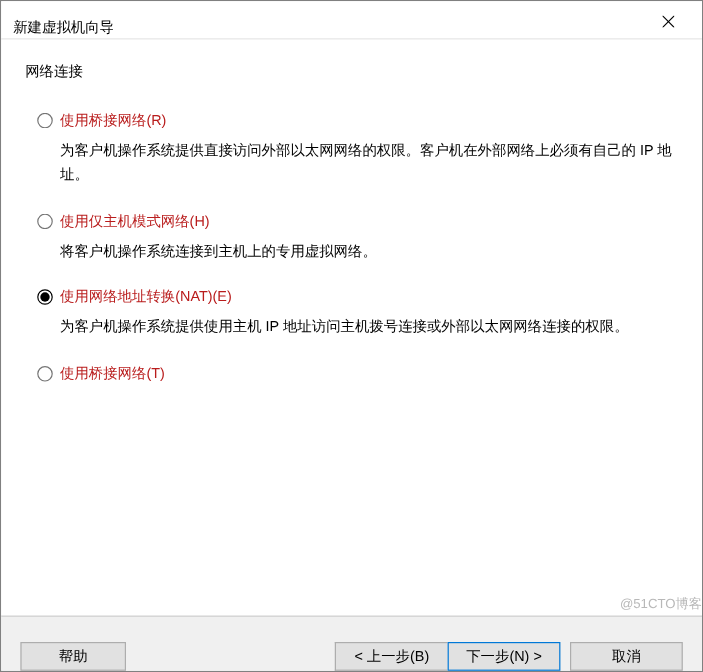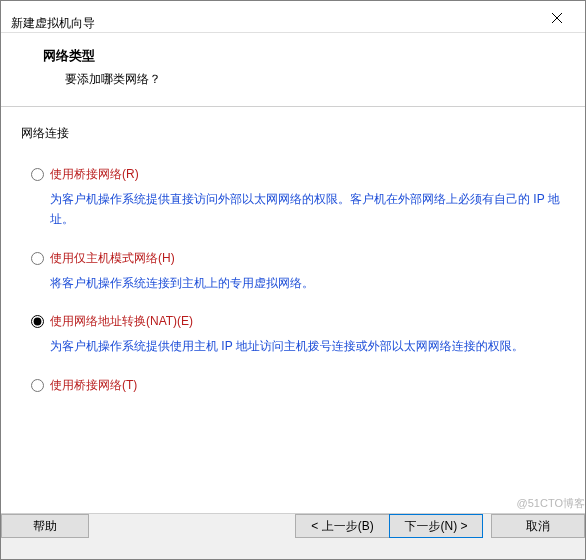--- a/index.html
+++ b/index.html
@@ -93,31 +93,31 @@
       cursor: pointer;
       accent-color: #000;
     }
     .radio-label {
       font-size: 12px;
       color: #b91c1c;
       cursor: pointer;
     }
     .radio-desc {
       font-size: 12px;
-      color: #1d4ed8;
+      color: #000000;
       margin-left: 19px;
       line-height: 1.7;
     }
     .footer {
       height: 46px;
       background: #f0f0f0;
       border-top: 1px solid #d0d0d0;
       display: flex;
-      align-items: flex-start;
-      padding: 0 0;
+      align-items: flex-end;
+      padding: 0 16px;
       gap: 8px;
     }
     .footer-spacer {
       flex: 1;
     }
     .btn {
       height: 24px;
       min-width: 94px;
       padding: 0 12px;
       background: #e1e1e1;
@@ -157,24 +157,20 @@
   <div class="titlebar">
     <span class="titlebar-title">新建虚拟机向导</span>
     <div class="close-btn">
       <svg width="10" height="10" viewBox="0 0 10 10">
         <line x1="0" y1="0" x2="10" y2="10" stroke="#000" stroke-width="1"></line>
         <line x1="10" y1="0" x2="0" y2="10" stroke="#000" stroke-width="1"></line>
       </svg>
     </div>
   </div>
 
-  <div class="header">
-    <div class="header-title">网络类型</div>
-    <div class="header-subtitle">要添加哪类网络？</div>
-  </div>
 
   <div class="content">
     <div class="section-label">网络连接</div>
 
     <div class="radio-group">
 
       <div class="radio-option">
         <div class="radio-row">
           <input type="radio" name="net" class="radio-input" style="">
           <label class="radio-label">使用桥接网络(R)</label>

